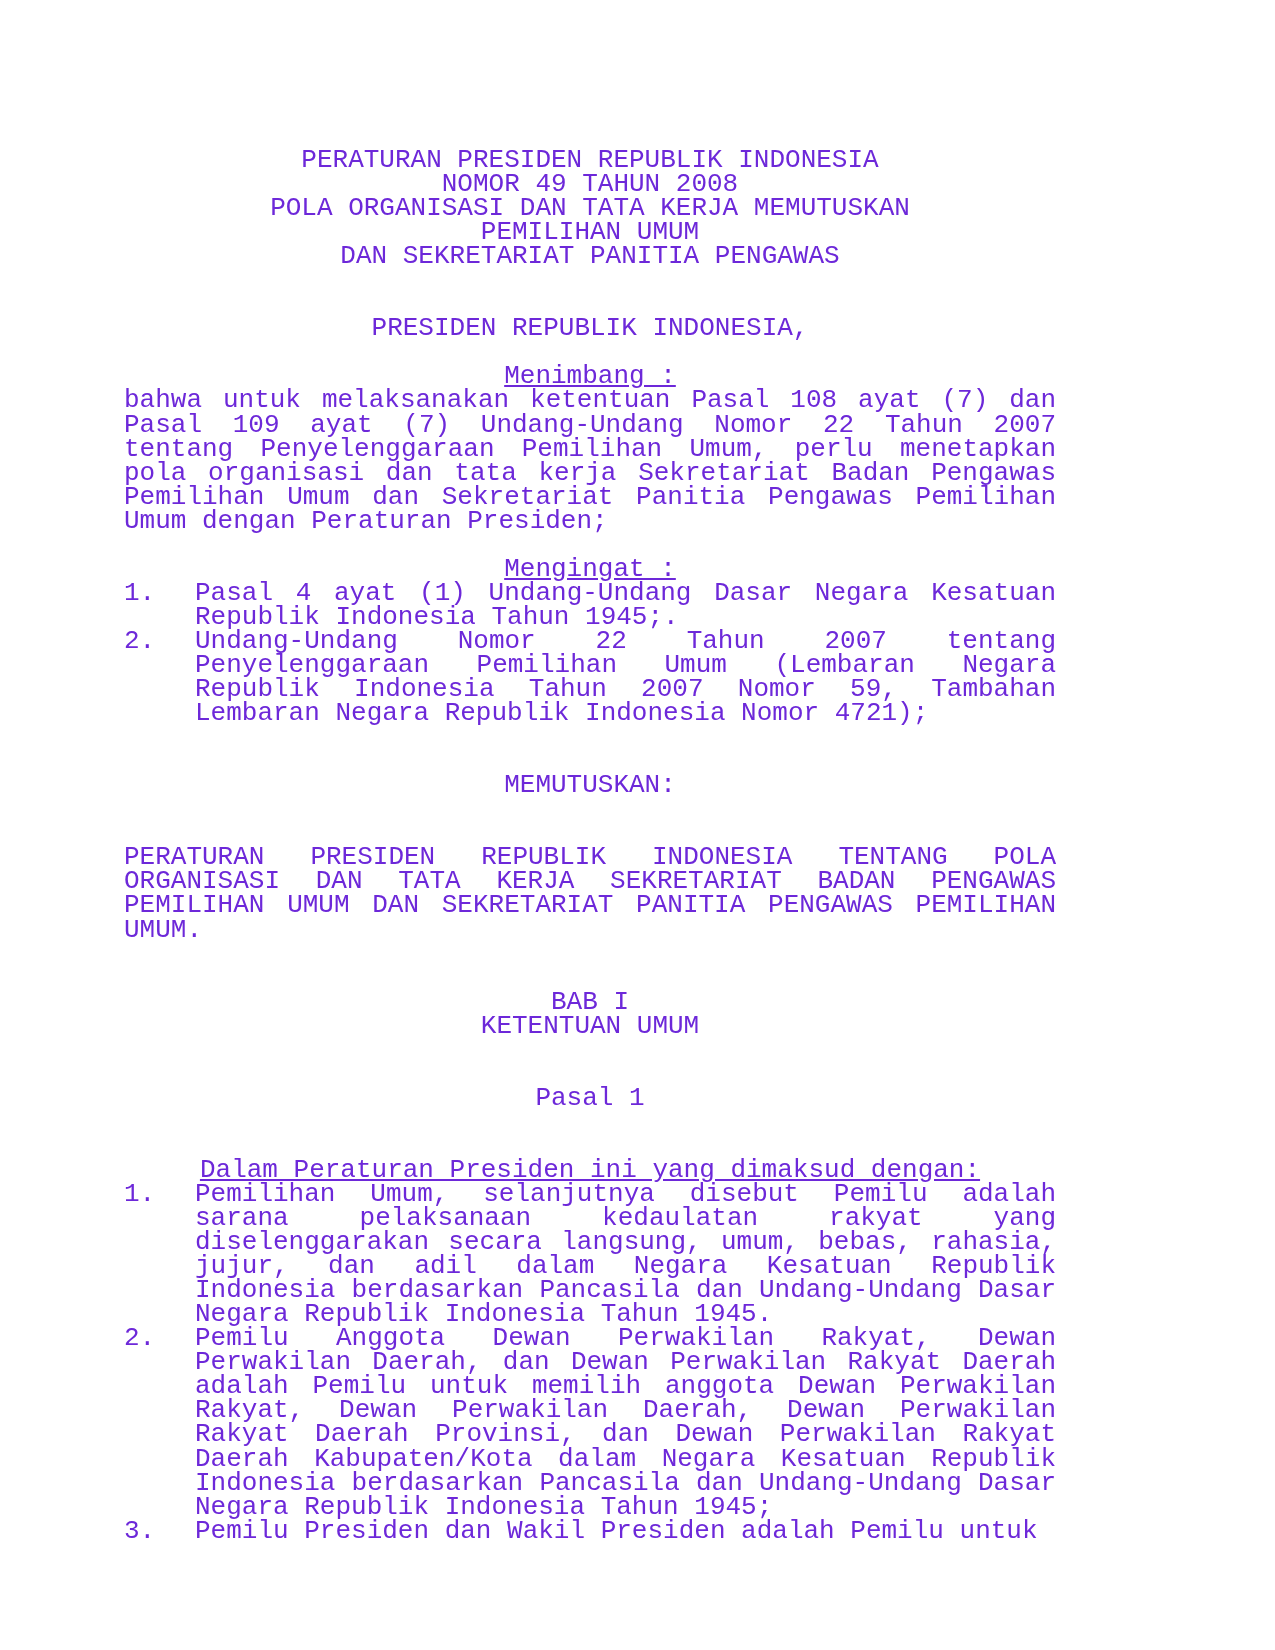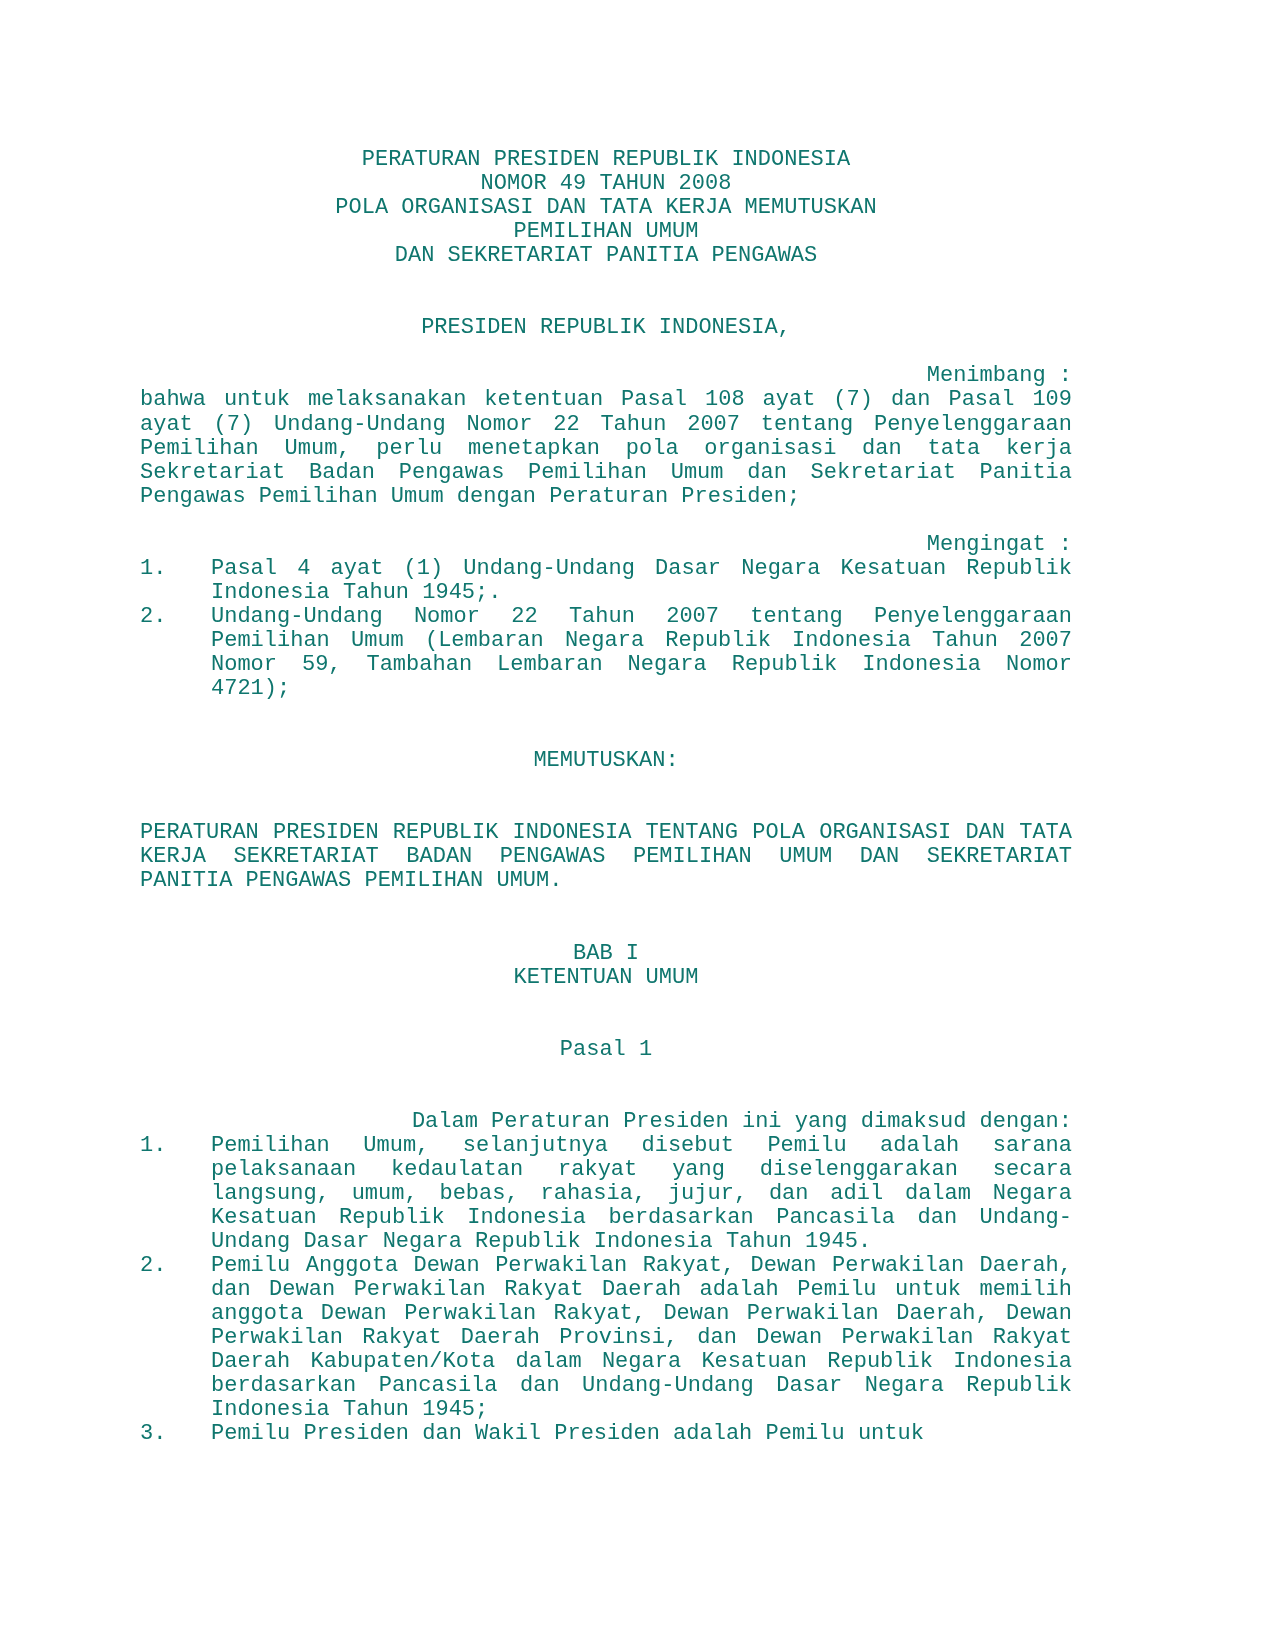--- a/index.html
+++ b/index.html
@@ -11,42 +11,43 @@
   .page {
     position: relative;
     width: 1275px;
     height: 1650px;
     background: #ffffff;
     overflow: hidden;
     box-sizing: border-box;
   }
   .content {
     position: absolute;
-    left: 140px;
+    left: 124px;
     top: 148px;
     width: 932px;
     font-family: "Liberation Mono", "DejaVu Sans Mono", monospace;
-    font-size: 22px;
+    font-size: 26px;
     line-height: 24.05px;
-    color: #0f766e;
+    color: #6d28d9;
     letter-spacing: 0px;
     -webkit-font-smoothing: none;
   }
   .center {
     text-align: center;
     white-space: pre;
   }
   .just {
     text-align: justify;
     text-align-last: left;
     text-justify: inter-word;
   }
   .left {
-    text-align: right;
+    text-align: center;
     white-space: pre-wrap;
+    text-decoration: underline;
   }
   .blank {
     height: 24.05px;
     line-height: 24.05px;
   }
   
   .numlist {
     margin: 0;
     padding: 0;
     list-style: none;

